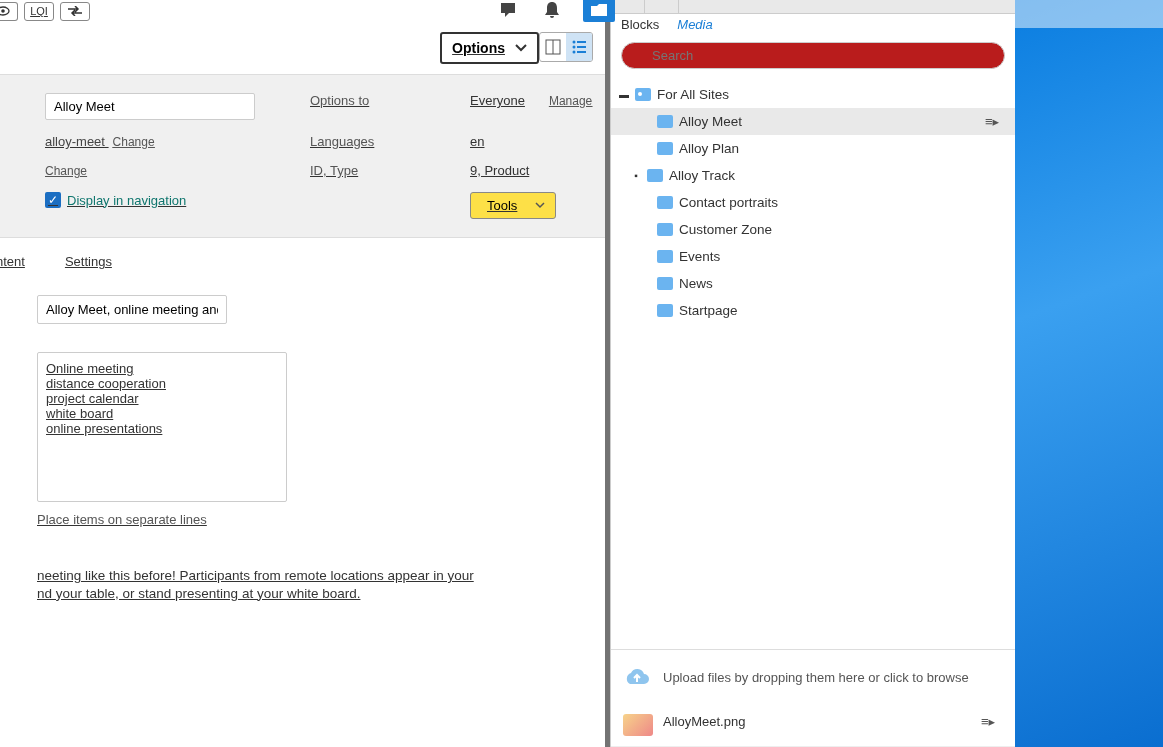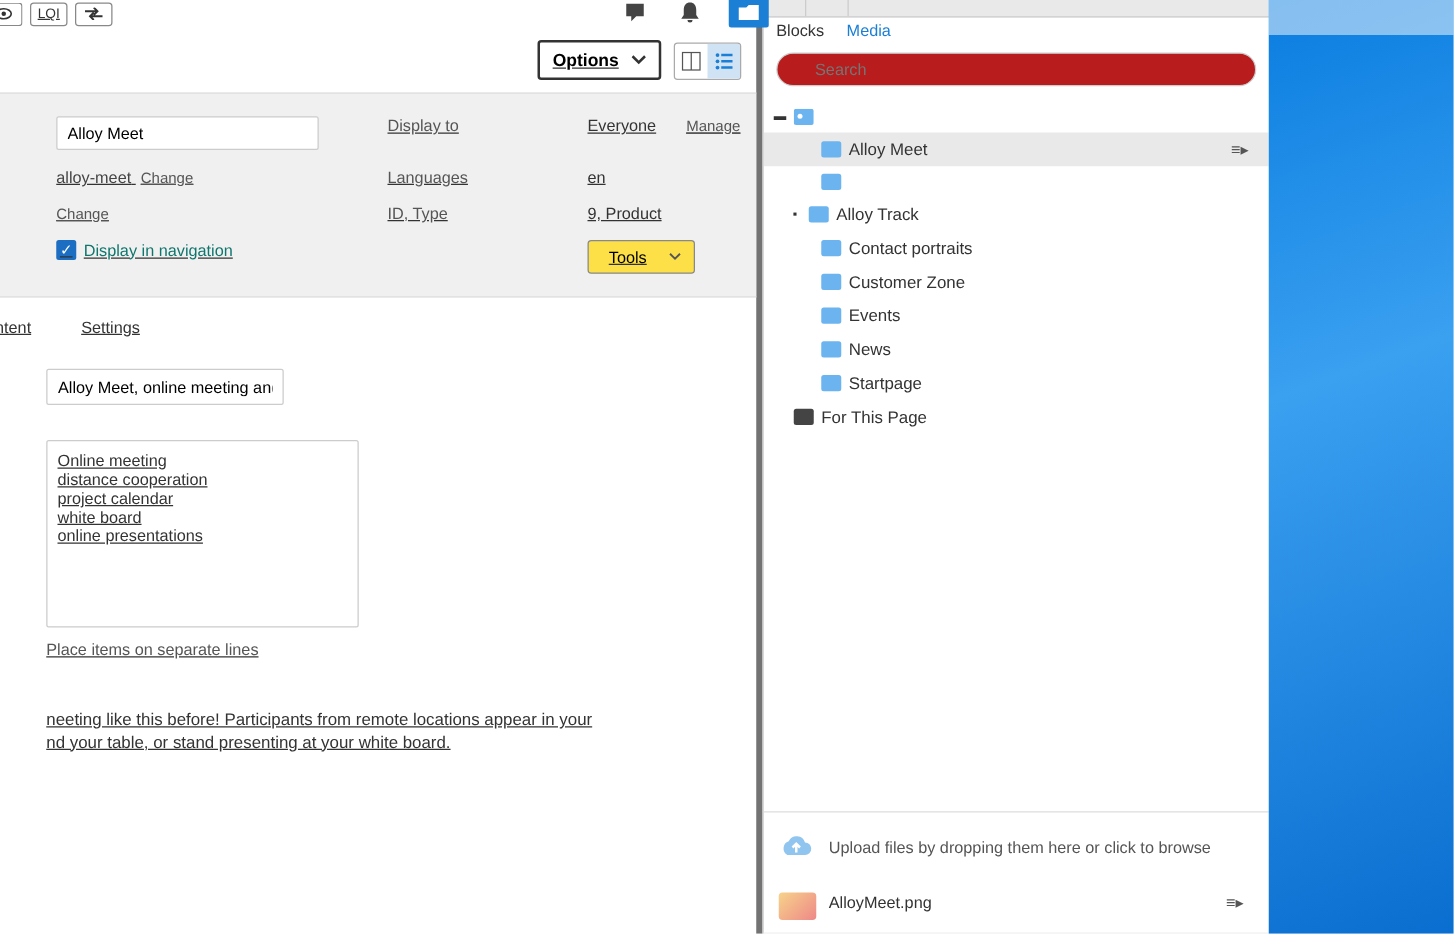--- a/index.html
+++ b/index.html
@@ -1,21 +1,21 @@
 <!DOCTYPE html>
 <html><head>
 <meta charset="utf-8">
 <style>
 * { box-sizing: border-box; margin: 0; padding: 0; }
 body { font-family: -apple-system, BlinkMacSystemFont, "Segoe UI", Arial, sans-serif; font-size: 13px; color: #333; background: #fff; overflow: hidden; width: 1163px; height: 747px; position: relative; }
 .app { display: flex; width: 1015px; height: 747px; }
 .main-panel { flex: 1; min-width: 0; display: flex; flex-direction: column; border-right: 5px solid #737373; text-decoration: underline; }
 .topbar { height: 22px; display: flex; align-items: center; gap: 6px; padding-left: 0; }
 .topbar .tool-btn { width: 30px; height: 19px; border: 1px solid #888; border-radius: 3px; display: flex; align-items: center; justify-content: center; font-size: 11px; background: #fff; }
-.options-row { display: flex; justify-content: flex-end; align-items: flex-end; padding: 10px 12px; gap: 10px; }
+.options-row { display: flex; justify-content: flex-end; align-items: flex-start; padding: 10px 12px; }
 .options-btn { display: flex; align-items: center; gap: 10px; border: 2px solid #333; border-radius: 3px; padding: 6px 10px; font-weight: 700; background: #fff; cursor: pointer; font-size: 14px; }
 .view-toggle { display: flex; border: 1px solid #aaa; border-radius: 3px; overflow: hidden; }
 .view-toggle div { width: 26px; height: 28px; display: flex; align-items: center; justify-content: center; }
 .view-toggle .active { background: #cfe3f5; }
 .form-area { background: #f0f0f0; padding: 18px 0 18px 45px; border-top: 1px solid #ddd; border-bottom: 1px solid #ddd; }
 .form-row { display: flex; align-items: flex-start; margin-bottom: 14px; }
 .form-col1 { width: 265px; }
 .form-col2 { width: 160px; color: #555; }
 .form-col3 { flex: 1; display: flex; align-items: center; gap: 24px; }
 .text-input { width: 210px; padding: 5px 8px; border: 1px solid #ccc; border-radius: 2px; font-size: 13px; background: #fff; }
@@ -28,21 +28,21 @@
 .tabs-row { display: flex; gap: 40px; padding: 16px 0 16px 0; color: #333; }
 .content-area { padding: 10px 0 0 37px; }
 .seo-input { width: 190px; padding: 6px 8px; border: 1px solid #ccc; border-radius: 2px; font-size: 13px; margin-bottom: 28px; }
 .keywords-box { width: 250px; height: 150px; border: 1px solid #ccc; border-radius: 2px; padding: 8px; font-size: 13px; background: #fff; white-space: pre-line; margin-bottom: 10px; }
 .hint { color: #555; font-size: 13px; margin-bottom: 40px; }
 .desc-text { font-size: 13.5px; line-height: 1.3; color: #333; padding-right: 20px; }
 .side-panel { width: 405px; display: flex; flex-direction: column; border-left: 1px solid #ccc; }
 .side-top-strip { height: 14px; background: #e9e9e9; border-bottom: 1px solid #ccc; display:flex; }
 .side-tabs { display: flex; gap: 18px; padding: 3px 10px 6px; font-size: 13px; }
 .side-tabs .tab { cursor: pointer; }
-.side-tabs .active { color: #1b7fd6; }
+.side-tabs .active { color: #1b7fd6; font-style: italic; }
 .search-wrap { padding: 4px 10px 8px; }
 .search-box { width: 100%; border: 1px solid #ccc; border-radius: 14px; padding: 5px 10px 5px 30px; font-size: 13px; position: relative; background: #b91c1c; }
 .search-rel { position: relative; }
 .search-rel svg { position: absolute; left: 18px; top: 7px; }
 .tree { padding: 4px 0; overflow-y: auto; flex: 1; min-height: 0; }
 .tree-row { display: flex; align-items: center; gap: 6px; padding: 6px 8px; cursor: pointer; }
 .tree-row.selected { background: #e9e9e9; }
 .tree-row .expander { width: 10px; font-size: 10px; color: #333; text-align: center; }
 .tree-row .folder { width: 16px; height: 13px; border-radius: 2px; }
 .folder.blue { background: #6bb4f0; }
@@ -122,21 +122,21 @@
               <circle cx="3" cy="13" r="1.5" fill="#1b7fd6"></circle>
               <rect x="6" y="12" width="9" height="2" fill="#1b7fd6"></rect>
             </svg>
           </div>
       </div>
     </div>
 
     <div class="form-area">
       <div class="form-row">
         <div class="form-col1"><input class="text-input" value="Alloy Meet" style=""></div>
-        <div class="form-col2">Display to</div>
+        <div class="form-col2">Options to</div>
         <div class="form-col3">
           <span>Everyone</span>
           <span class="link-sm">Manage</span>
         </div>
       </div>
       <div class="form-row">
         <div class="form-col1">
           <span class="slug">alloy-meet</span>
           <span class="link-sm" style="margin-left:4px;">Change</span>
         </div>
@@ -207,30 +207,32 @@
         <input class="search-box" placeholder="Search" style="">
       </div>
     </div>
     <div class="tree">
       <div class="tree-row l0">
         <span class="expander">▬</span>
         <svg width="16" height="13" viewBox="0 0 16 13">
             <rect width="16" height="13" rx="2" fill="#6bb4f0"></rect>
             <circle cx="5" cy="6" r="2" fill="#fff"></circle>
           </svg>
+        <span class="tree-label">For All Sites</span>
       </div>
       <div class="tree-row l1 selected">
         <span class="expander"></span>
           <div class="folder blue"></div>
         <span class="tree-label">Alloy Meet</span>
         <span class="row-ctx">≡▸</span>
       </div>
       <div class="tree-row l1">
         <span class="expander"></span>
           <div class="folder blue"></div>
+        <span class="tree-label">Alloy Plan</span>
       </div>
       <div class="tree-row l1" style="padding-left:20px;">
         <span class="expander">▪</span>
           <div class="folder blue"></div>
         <span class="tree-label">Alloy Track</span>
       </div>
       <div class="tree-row l1">
         <span class="expander"></span>
           <div class="folder blue"></div>
         <span class="tree-label">Contact portraits</span>
@@ -247,25 +249,20 @@
       </div>
       <div class="tree-row l1">
         <span class="expander"></span>
           <div class="folder blue"></div>
         <span class="tree-label">News</span>
       </div>
       <div class="tree-row l1">
         <span class="expander"></span>
           <div class="folder blue"></div>
         <span class="tree-label">Startpage</span>
-      </div>
-      <div class="tree-row l0">
-        <span class="expander"></span>
-        <div class="folder dark"></div>
-        <span class="tree-label">For This Page</span>
       </div>
     </div>
     <div class="dropzone">
       <svg class="cloud" width="28" height="22" viewBox="0 0 28 22">
           <path d="M7 18 A6 6 0 0 1 8 7 A7 7 0 0 1 21 8 A5 5 0 0 1 21 18 Z" fill="#8fc5ee"></path>
           <path d="M14 16 V9 M11 12 L14 9 L17 12" stroke="#fff" stroke-width="2" fill="none"></path>
         </svg>
       <span>Upload files by dropping them here or click to browse</span>
     </div>
     <div class="file-row">

